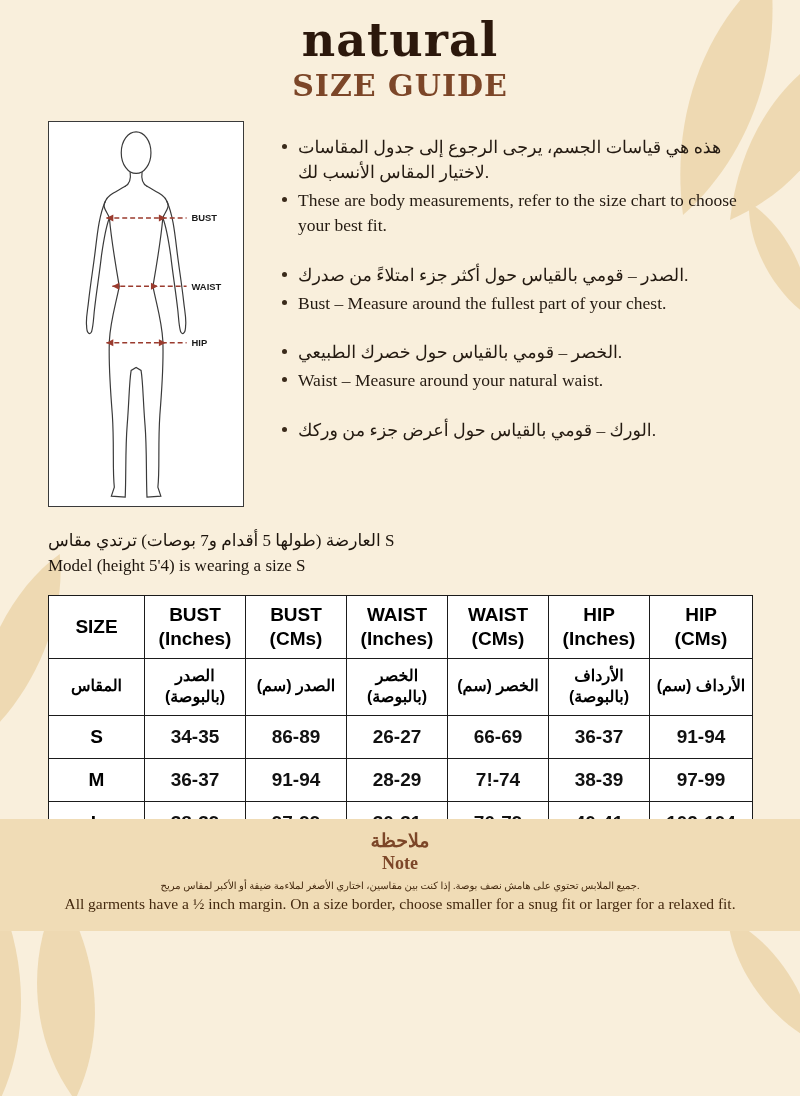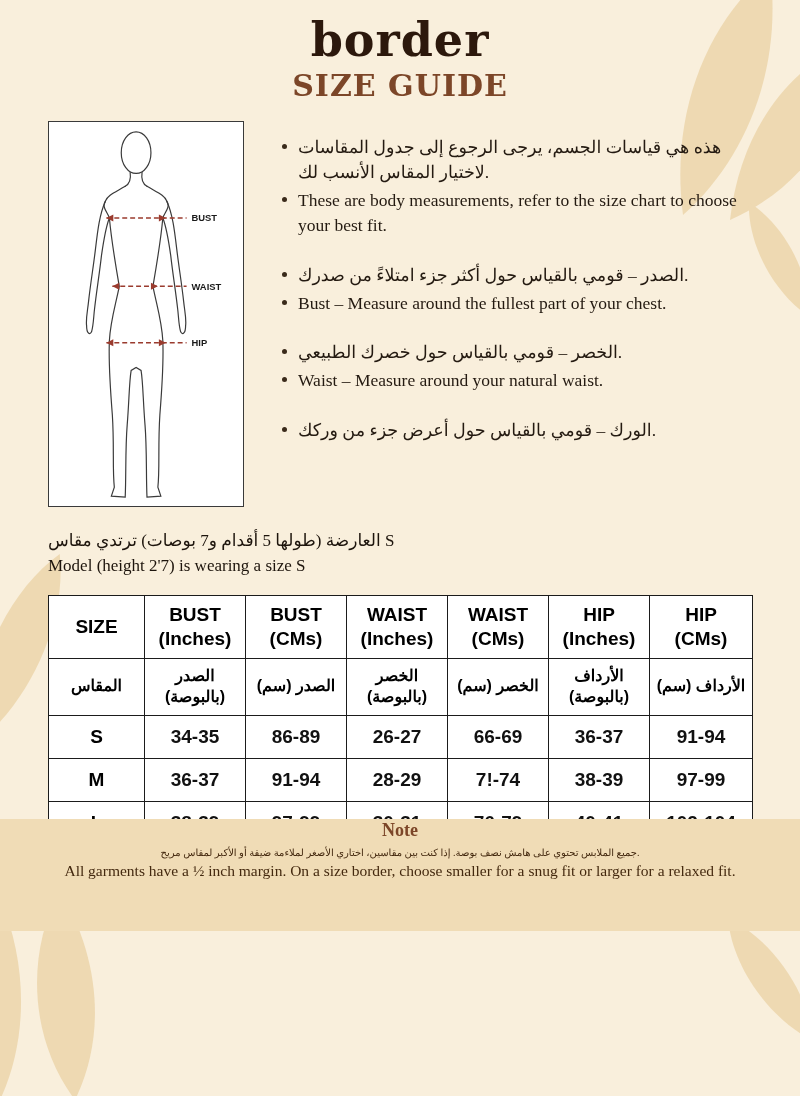--- a/index.html
+++ b/index.html
@@ -97,21 +97,21 @@
       <path d="M120,30 C85,95 90,180 135,240 C168,172 158,95 120,30 Z"></path>
     </g>
   </svg>
   <svg class="decor" style="top:905px;right:-26px;width:110px;height:150px;" viewBox="0 0 100 200">
     <path fill="#eed9b2" d="M50,0 C18,55 18,140 50,200 C82,140 82,55 50,0 Z" transform="rotate(-35 50 100)"></path>
   </svg>
 
   <div class="content">
 
     <div class="header">
-      <div class="brand">border</div>
+      <div class="brand">natural</div>
       <div class="guide-title">SIZE GUIDE</div>
     </div>
 
     <div class="main-row">
 
       <div class="figure-box">
         <svg viewBox="0 0 196 386">
           <g fill="none" stroke="#3a3a3a" stroke-width="1.2" stroke-linecap="round">
             <ellipse cx="88" cy="30" rx="15" ry="21"></ellipse>
             <path d="M82,50 C83,57 82,61 77,64 M94,50 C93,57 94,61 99,64"></path>
@@ -175,21 +175,21 @@
           <div class="instr-item">
             <span class="bullet"></span>
             <span class="instr-text">الورك – قومي بالقياس حول أعرض جزء من وركك.</span>
           </div>
         </div>
       </div>
     </div>
 
     <div class="model-note">
       <div>العارضة (طولها 5 أقدام و7 بوصات) ترتدي مقاس S</div>
-      <div>Model (height 2'7) is wearing a size S</div>
+      <div>Model (height 5'4) is wearing a size S</div>
     </div>
 
     <table class="size-table">
       <colgroup>
         <col style="width:96px">
           <col style="width:101px">
           <col style="width:101px">
           <col style="width:101px">
           <col style="width:101px">
           <col style="width:101px">
@@ -267,19 +267,20 @@
             <td class="val-cell">107-109</td>
             <td class="val-cell">34-35</td>
             <td class="val-cell">86-89</td>
             <td class="val-cell">44-45</td>
             <td class="val-cell">112-114</td>
           </tr>
         </tbody>
     </table>
 
     <div class="note-band">
+      <div class="note-title-ar">ملاحظة</div>
       <div class="note-title-en">Note</div>
       <div class="note-body">جميع الملابس تحتوي على هامش نصف بوصة. إذا كنت بين مقاسين، اختاري الأصغر لملاءمة ضيقة أو الأكبر لمقاس مريح.</div>
       <div class="note-body-en">All garments have a ½ inch margin. On a size border, choose smaller for a snug fit or larger for a relaxed fit.</div>
     </div>
 
   </div>
 </div>
 
 </body></html>

